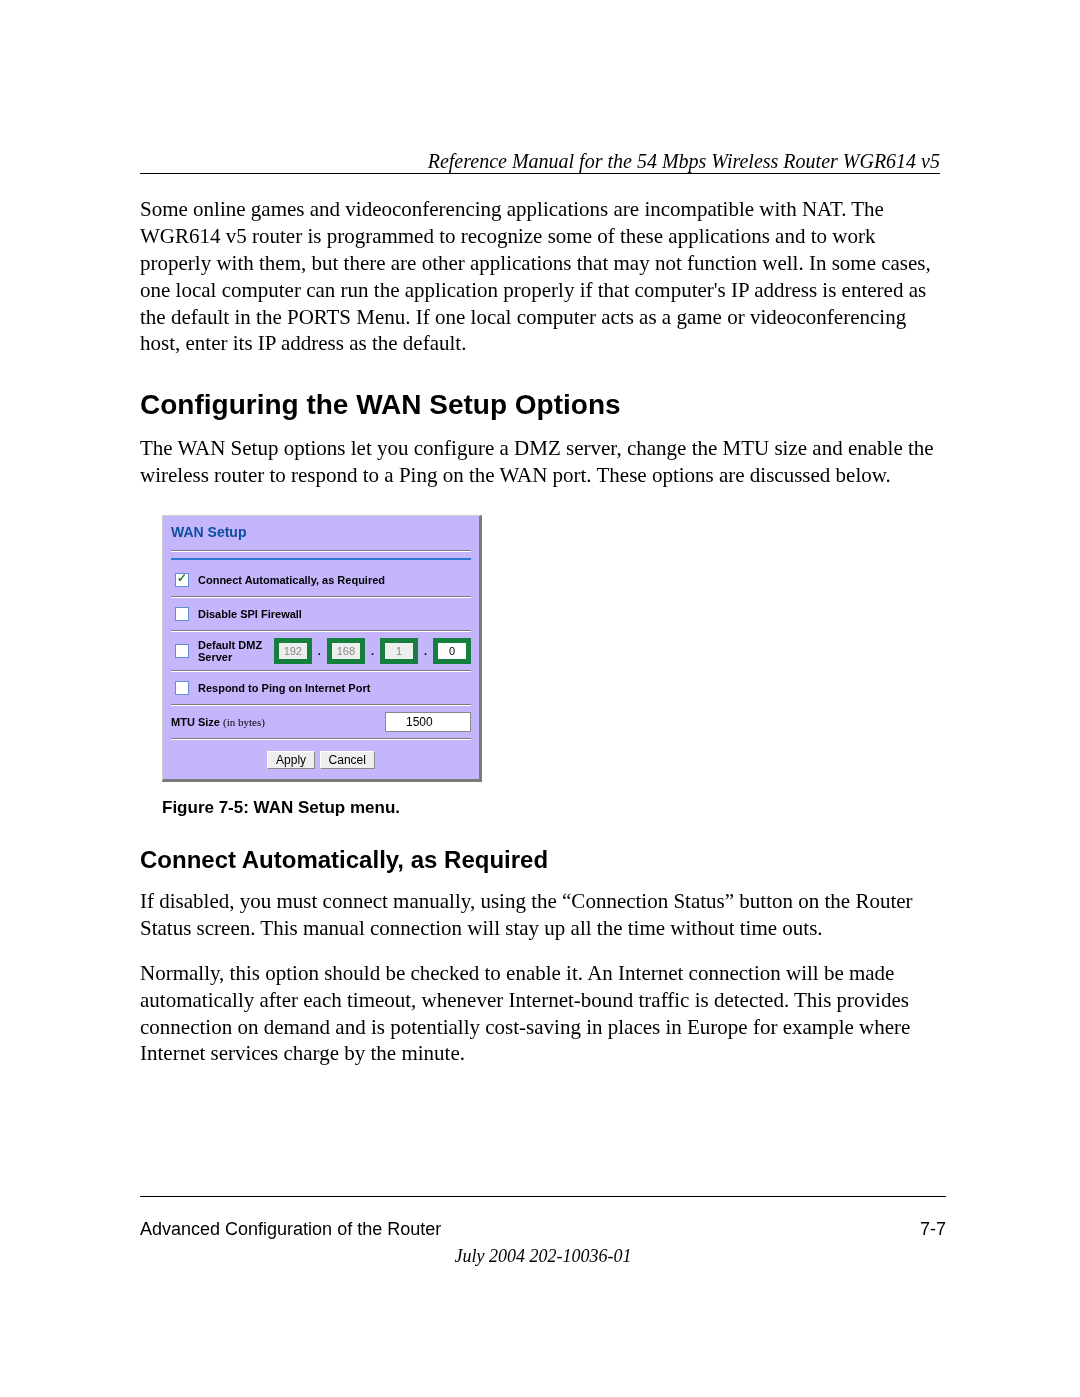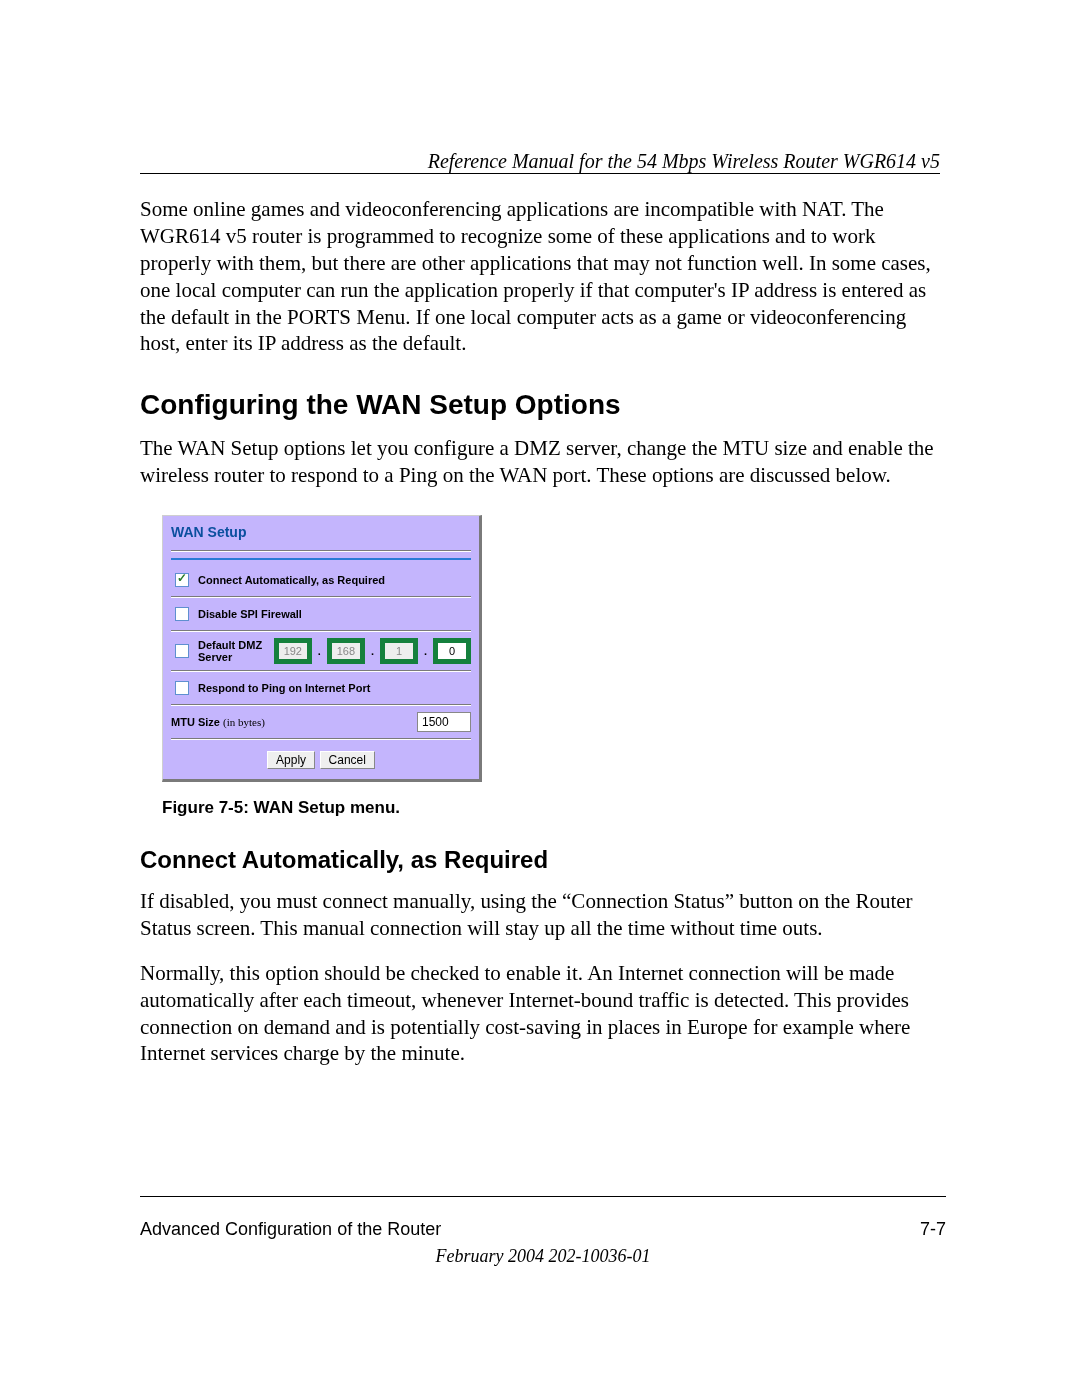--- a/index.html
+++ b/index.html
@@ -139,21 +139,21 @@
     align-items: center;
     margin: 6px 0 2px 0;
   }
   .mtu-box {
     width: 44px;
     height: 18px;
     border: 1px solid #888;
     background: #fff;
     font-size: 12px;
     text-align: left;
-    padding: 0 4px;
+    padding: 0 20px;
   }
   .btn-row {
     text-align: center;
     margin-top: 10px;
   }
   .btn {
     font-family: Arial, Helvetica, sans-serif;
     font-size: 12px;
     padding: 1px 8px;
     background: #efefef;
@@ -256,16 +256,16 @@
 
   <p class="body-text">If disabled, you must connect manually, using the “Connection Status” button on the Router Status screen. This manual connection will stay up all the time without time outs.</p>
   <p class="body-text">Normally, this option should be checked to enable it. An Internet connection will be made automatically after each timeout, whenever Internet-bound traffic is detected. This provides connection on demand and is potentially cost-saving in places in Europe for example where Internet services charge by the minute.</p>
 
   <div class="footer-block">
     <hr class="rule">
     <div class="footer-line">
       <span>Advanced Configuration of the Router</span>
       <span>7-7</span>
     </div>
-    <div class="footer-date">February 2004 202-10036-01</div>
+    <div class="footer-date">July 2004 202-10036-01</div>
   </div>
 
 </div>
 
 </body></html>

